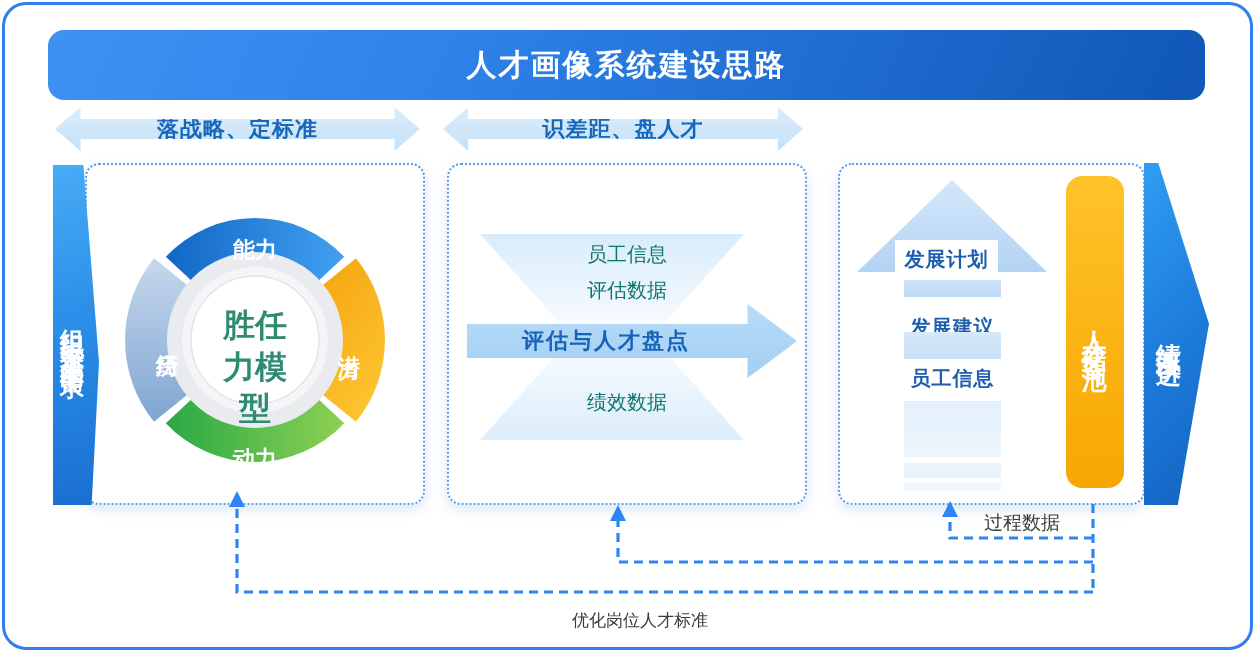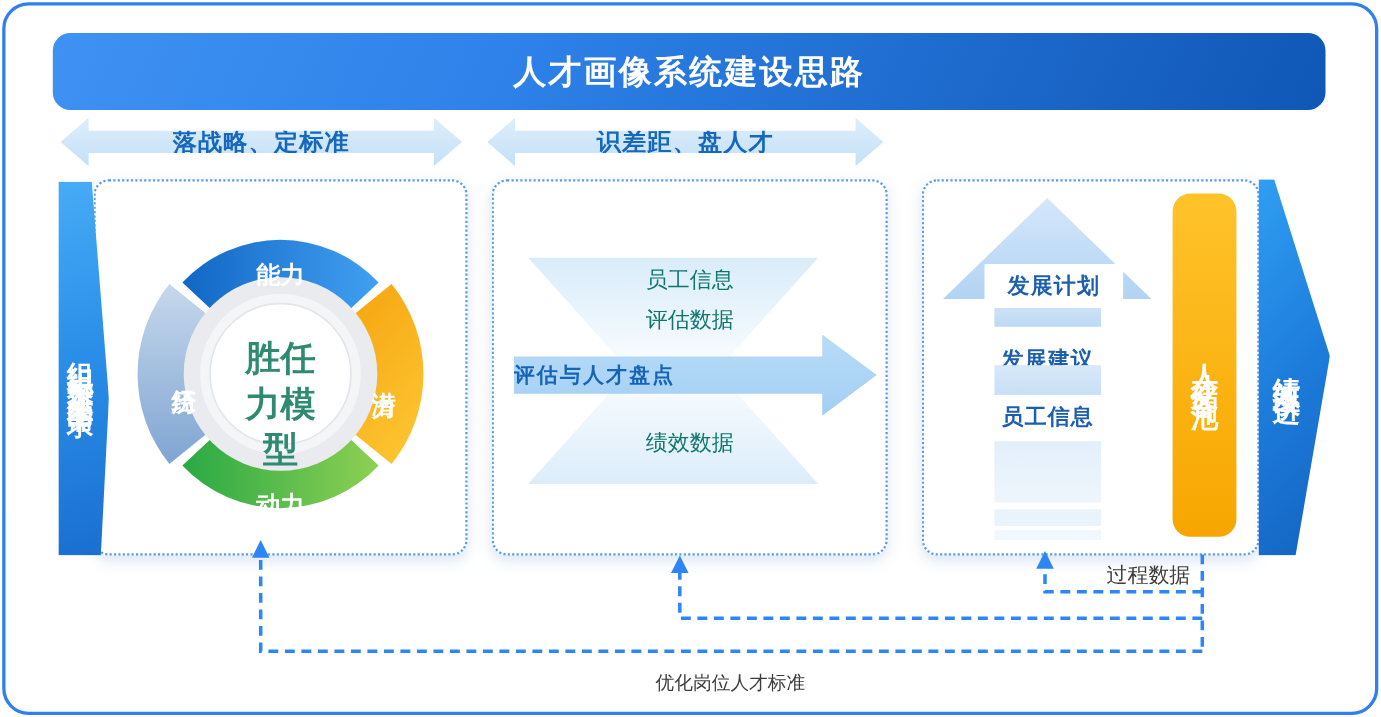--- a/index.html
+++ b/index.html
@@ -51,29 +51,29 @@
   .bowtie{position:absolute;left:31px;top:69px;width:264px;height:206px;
     background:linear-gradient(180deg,#d9ecfa 0%,#f8fcff 46%,#f8fcff 54%,#dcedfa 100%);
     clip-path:polygon(0 0,100% 0,65% 50%,100% 100%,0 100%,35% 50%);}
   .mid-text{position:absolute;left:0;width:100%;text-align:center;color:#0f766e;font-size:20px;}
   .mid-text-1{top:76px;}
   .mid-text-2{top:112px;}
   .mid-text-3{top:224px;}
   .mid-arrow{position:absolute;left:18px;top:139px;width:330px;height:74px;
     background:linear-gradient(180deg,#b9dcf8 0%,#a2cef3 100%);
     clip-path:polygon(0 27%,85% 27%,85% 0,100% 50%,85% 100%,85% 73%,0 73%);
-    display:flex;align-items:center;padding-right:52px;box-sizing:border-box;
-    color:#1664b8;font-weight:bold;font-size:19px;letter-spacing:2px;}
+    display:flex;align-items:center;justify-content:center;padding-right:52px;box-sizing:border-box;
+    color:#1664b8;font-weight:bold;font-size:22px;letter-spacing:2px;}
 
   
   .dev-arrowhead{position:absolute;left:17px;top:15px;width:190px;height:92px;
     background:linear-gradient(180deg,#d4e7fa 0%,#b2d3f3 100%);
     clip-path:polygon(50% 0,100% 100%,0 100%);}
   .dev-band{position:absolute;left:64px;width:97px;}
-  .dev-band-plan{position:absolute;left:55px;top:75px;width:126px;height:38px;background:#fff;
+  .dev-band-plan{position:absolute;left:55px;top:75px;width:103px;height:38px;background:#fff;
     display:flex;align-items:center;justify-content:center;}
   .dev-label{color:#1c5fae;font-weight:bold;font-size:20px;letter-spacing:1px;}
   .dev-label-box{position:absolute;left:30px;width:165px;text-align:center;}
   .dl-advice{top:149px;}
   .dl-training{top:200px;}
   .db-1{top:115px;height:17px;background:linear-gradient(180deg,#cde2f7,#bcd9f4);}
   .db-2{top:167px;height:27px;background:linear-gradient(180deg,#d7e9f9,#c8dff6);}
   .db-3{top:236px;height:56px;background:linear-gradient(180deg,#e2effb,#eef6fc);}
   .db-4{top:298px;height:15px;background:#e9f3fb;}
   .db-5{top:317px;height:9px;background:#f0f7fd;}
@@ -86,21 +86,21 @@
 
   
   .perf-banner{position:absolute;left:1144px;top:163px;width:65px;height:342px;z-index:4;
     background:linear-gradient(135deg,#2f9ef2 0%,#1c7ad9 55%,#1463c1 100%);
     clip-path:polygon(0 0,22% 0,100% 47%,52% 100%,0 100%);
     display:flex;align-items:center;justify-content:center;}
   .perf-banner .v-text{font-size:25px;letter-spacing:6px;margin-right:14px;}
 
   
   .connector-layer{position:absolute;left:0;top:0;width:1255px;height:652px;pointer-events:none;z-index:6;}
-  .loop-label{position:absolute;color:#3c3c3c;font-size:19px;text-align:right;z-index:7;}
+  .loop-label{position:absolute;color:#3c3c3c;font-size:19px;text-align:center;z-index:7;}
   .ll-process{left:962px;top:510px;width:120px;}
   .ll-effect{left:738px;top:537px;width:136px;}
   .ll-optimize{left:548px;top:609px;width:184px;font-size:17px;}
 </style>
 </head>
 <body>
 
 <div class="stage">
   <div class="outer-frame"></div>
 

